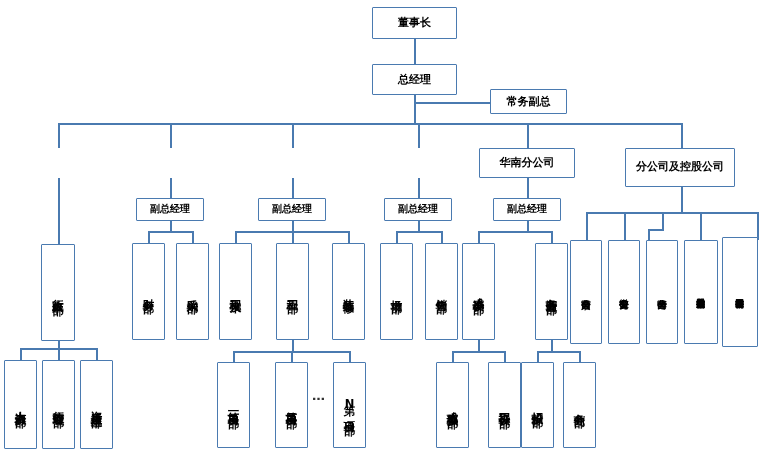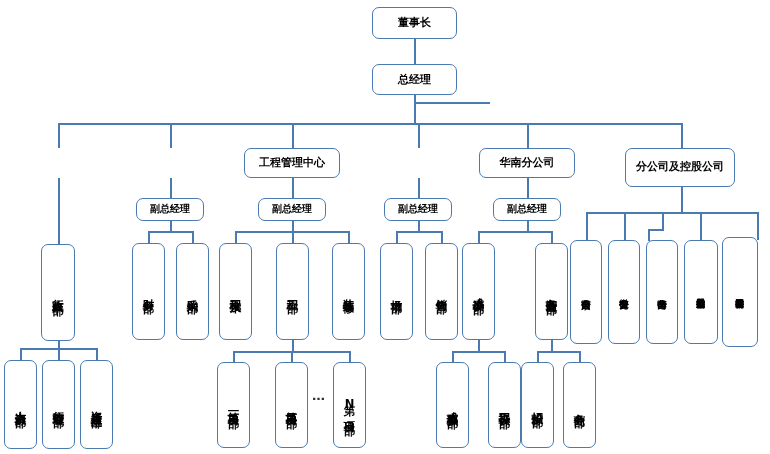--- a/index.html
+++ b/index.html
@@ -15,21 +15,21 @@
   .ln{position:absolute;background:#4a7ab0;}
   .lnv{width:2px;}
   .lnh{height:2px;}
 
   
   .node{
     position:absolute;
     box-sizing:border-box;
     background:#ffffff;
     border:1.6px solid #4a7ab0;
-    border-radius:7px;
+    border-radius:1px;
     display:flex;
     align-items:center;
     justify-content:center;
     text-align:center;
     color:#000000;
     font-weight:bold;
     line-height:1.05;
     z-index:3;
   }
   .h{ 
@@ -136,22 +136,22 @@
   <div class="ln lnv" style="left:662px;top:212px;height:18px;"></div>
   <div class="ln lnh" style="left:648px;top:229px;width:16px;"></div>
   <div class="ln lnv" style="left:648px;top:229px;height:12px;"></div>
   <div class="ln lnv" style="left:700px;top:212px;height:28px;"></div>
   <div class="ln lnv" style="left:757px;top:212px;height:28px;"></div>
 
   <div class="node h" style="left:372px;top:7px;width:85px;height:32px;">董事长</div>
 
   <div class="node h" style="left:372px;top:64px;width:85px;height:31px;">总经理</div>
 
+  <div class="node h" style="left:490px;top:89px;width:77px;height:25px;">常务副总</div>
 
-  <div class="node h" style="left:244px;top:148px;width:96px;height:30px;">工程管理中心</div>
   <div class="node h" style="left:479px;top:148px;width:96px;height:30px;">华南分公司</div>
   <div class="node h two" style="left:625px;top:148px;width:110px;height:39px;">分公司及控股公司</div>
 
   <div class="node h small" style="left:136px;top:198px;width:68px;height:23px;">副总经理</div>
   <div class="node h small" style="left:258px;top:198px;width:68px;height:23px;">副总经理</div>
   <div class="node h small" style="left:384px;top:198px;width:68px;height:23px;">副总经理</div>
   <div class="node h small" style="left:493px;top:198px;width:68px;height:23px;">副总经理</div>
 
   <div class="node v" style="left:41px;top:244px;width:34px;height:97px;">行政人事部</div>
   <div class="node v" style="left:4px;top:360px;width:33px;height:89px;">人力资源部</div>

